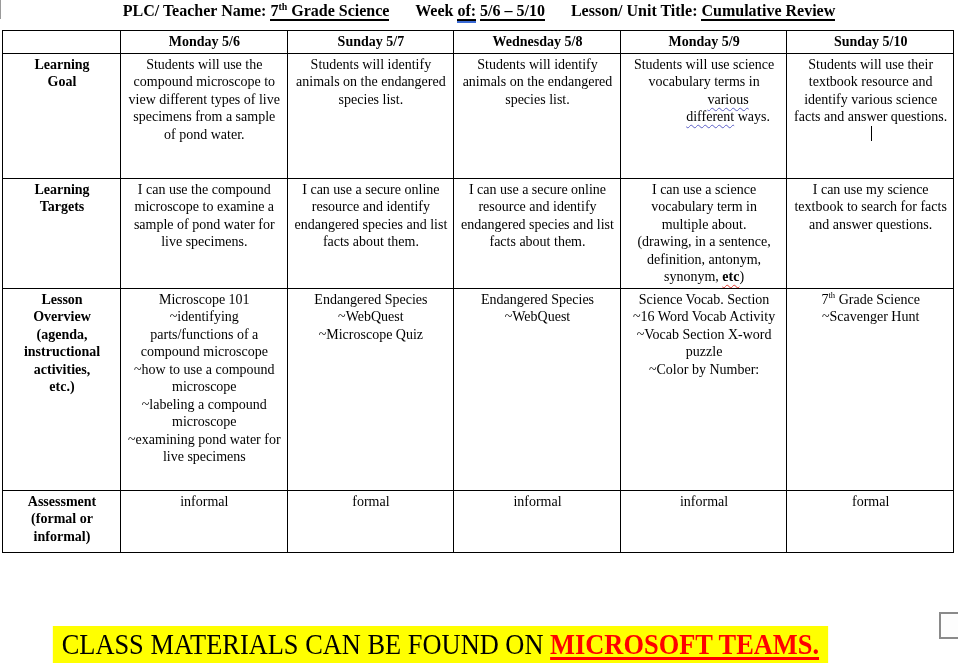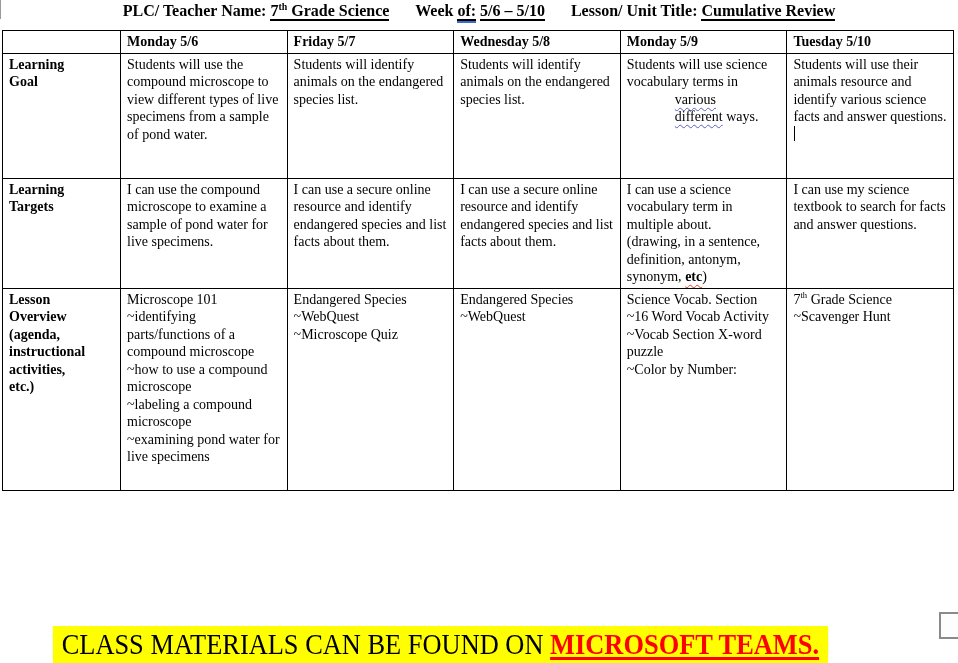--- a/index.html
+++ b/index.html
@@ -33,21 +33,21 @@
     border-collapse: collapse;
     table-layout: fixed;
     width: 951px;
   }
   table.plan td, table.plan th {
     border: 1.5px solid #000;
     vertical-align: top;
     padding: 2px 5px 2px 6px;
     font-size: 14px;
     line-height: 1.25;
-    text-align: left;
+    text-align: center;
     overflow: hidden;
   }
   col.c-label { width: 118px; }
   col.c-day { width: 166.6px; }
   th.day-h {
     text-align: center; vertical-align: middle;
     font-size: 15px; font-weight: bold;
     padding: 1px 2px;
   }
   td.row-label {
@@ -130,35 +130,35 @@
       <col class="c-day">
       <col class="c-day">
       <col class="c-day">
       <col class="c-day">
   </colgroup>
 
   <tbody>
       <tr class="r-dayhead">
     <th></th>
     <th class="day-h">Monday 5/6</th>
-    <th class="day-h">Friday 5/7</th>
+    <th class="day-h">Sunday 5/7</th>
     <th class="day-h">Wednesday 5/8</th>
     <th class="day-h">Monday 5/9</th>
-    <th class="day-h">Tuesday 5/10</th>
+    <th class="day-h">Sunday 5/10</th>
   </tr>
 
 
   <tr class="r-goal">
     <td class="row-label prelines">Learning
 Goal</td>
     <td>Students will use the compound microscope to view different types of live specimens from a sample of pond water.</td>
     <td>Students will identify animals on the endangered species list.</td>
     <td>Students will identify animals on the endangered species list.</td>
     <td><span>Students will use science vocabulary terms in </span><span class="wavy-grammar">various</span><span> </span><span class="wavy-grammar">different</span><span> ways.</span></td>
-    <td><span>Students will use their animals resource and identify various science facts and answer questions.</span><span class="caret"></span></td>
+    <td><span>Students will use their textbook resource and identify various science facts and answer questions.</span><span class="caret"></span></td>
   </tr>
 
   <tr class="r-targets">
     <td class="row-label prelines">Learning
 Targets</td>
     <td>I can use the compound microscope to examine a sample of pond water for live specimens.</td>
     <td>I can use a secure online resource and identify endangered species and list facts about them.</td>
     <td>I can use a secure online resource and identify endangered species and list facts about them.</td>
     <td>
       <div>I can use a science vocabulary term in multiple about.</div>
@@ -187,20 +187,30 @@
     <td class="prelines">Science Vocab. Section
 ~16 Word Vocab Activity
 ~Vocab Section X-word puzzle
 ~Color by Number:</td>
     <td>
       <div><span>7</span><sup class="sup">th</sup><span> Grade Science</span></div>
       <div>~Scavenger Hunt</div>
     </td>
   </tr>
 
+  <tr class="r-assess">
+    <td class="row-label prelines">Assessment
+(formal or
+informal)</td>
+    <td>informal</td>
+    <td>formal</td>
+    <td>informal</td>
+    <td>informal</td>
+    <td>formal</td>
+  </tr>
 
 </tbody>
   </table>
 
 <div class="resize-box"></div>
 
 <div class="banner-wrap">
   <span class="banner"><span>CLASS MATERIALS CAN BE FOUND ON </span><span class="red">MICROSOFT TEAMS.</span></span>
 </div>
 

